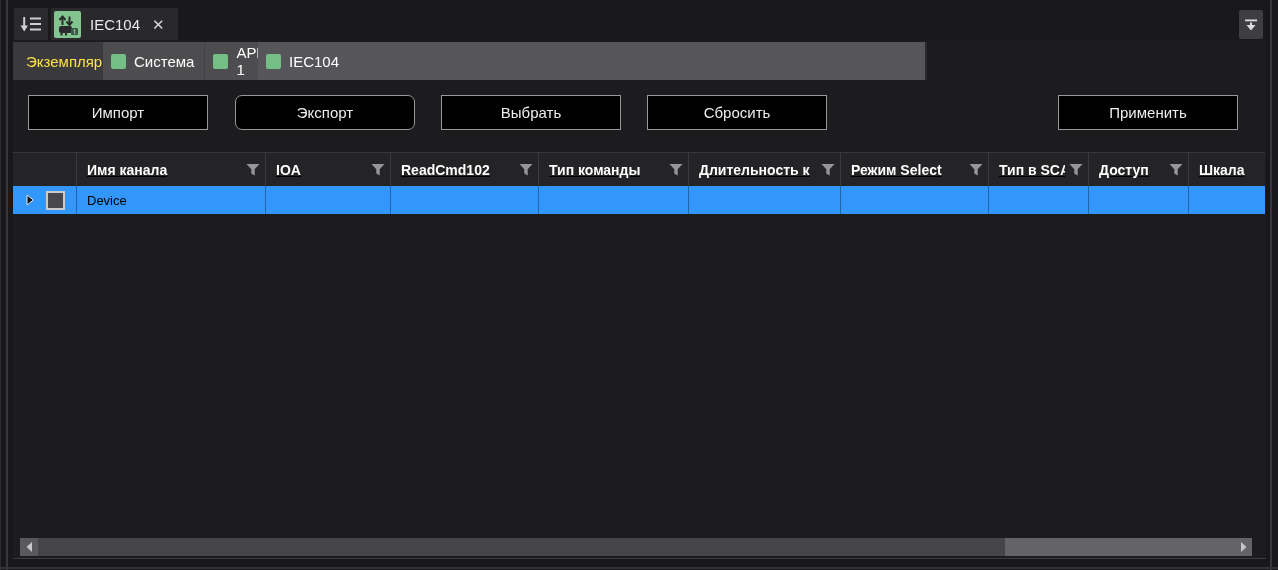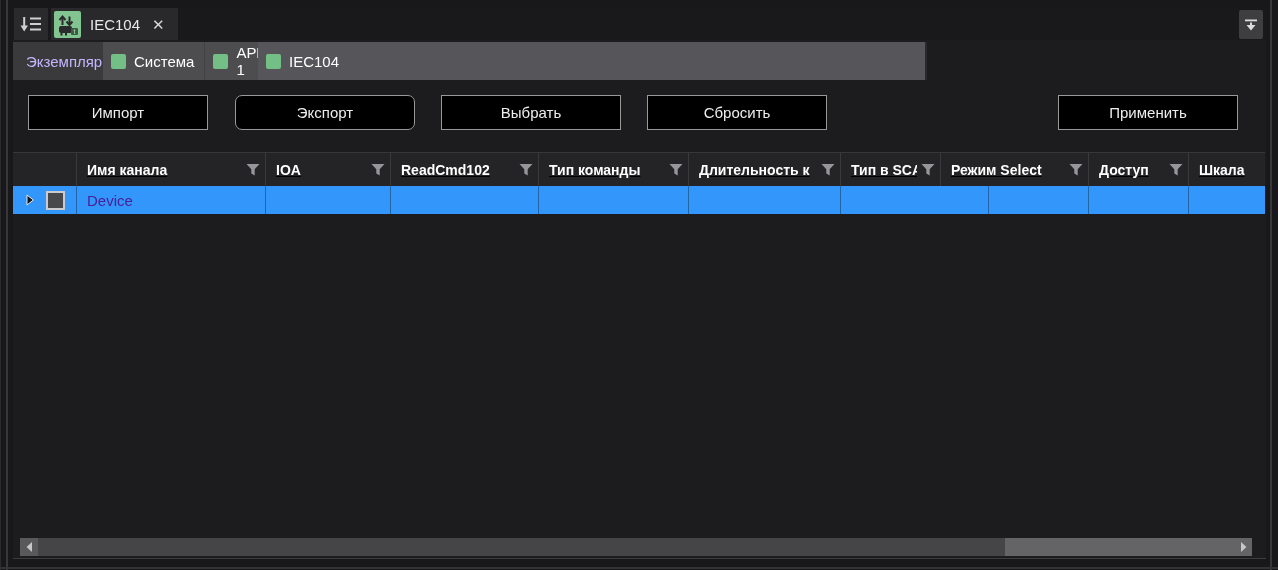--- a/index.html
+++ b/index.html
@@ -25,21 +25,21 @@
   .tab-icon{width:27px;height:27px;background:#83c591;border-radius:2px;
             display:flex;align-items:center;justify-content:center;}
   .tab-label{color:#e9e9eb;font-size:15px;}
   .tab-close{color:#d6d6d8;font-size:15px;line-height:1;padding:2px 3px;cursor:pointer;}
   .pin-btn{position:absolute;right:3px;top:2px;width:24px;height:29px;background:#3e3e40;
            border-radius:2px;display:flex;align-items:center;justify-content:center;cursor:pointer;}
 
   
   .crumbbar{position:absolute;left:0;top:34px;width:1253px;height:38px;}
   .crumb-seg{position:absolute;top:0;height:38px;display:flex;align-items:center;box-sizing:border-box;}
-  .seg-scope{left:0;width:90px;background:#3a3a3c;color:#c4b5fd;font-size:15px;padding-left:13px;}
+  .seg-scope{left:0;width:90px;background:#3a3a3c;color:#fde047;font-size:15px;padding-left:13px;}
   .seg-items{left:90px;width:155px;background:#4d4d4f;}
   .seg-active{left:245px;width:667px;background:#56565a;}
   .seg-div{left:912px;width:2px;background:#2a2a2c;height:38px;position:absolute;top:0;}
   .seg-type{left:914px;width:339px;background:#464648;color:#8d8d8f;font-size:15px;padding-left:14px;
             white-space:nowrap;overflow:hidden;}
   .crumb-item{display:flex;align-items:center;gap:8px;height:38px;padding:0 10px 0 8px;
               color:#ffffff;font-size:15px;cursor:pointer;}
   .crumb-item + .crumb-item{border-left:1px solid #424244;}
   .green-sq{width:15px;height:15px;background:#74bf86;border-radius:2px;flex:0 0 auto;}
 
@@ -52,21 +52,21 @@
   .grid-header{position:absolute;left:0;top:144px;width:1252px;height:34px;background:#242426;
                border-top:1px solid #37373a;display:flex;box-sizing:border-box;text-decoration:underline;}
   .hcell{box-sizing:border-box;border-right:1px solid #3a3a3c;height:100%;
          display:flex;align-items:center;padding:0 5px 0 10px;
          color:#ffffff;font-weight:bold;font-size:14px;white-space:nowrap;overflow:hidden;cursor:pointer;}
   .hcell .hlabel{flex:1 1 auto;overflow:hidden;white-space:nowrap;}
   .hcell .funnel{flex:0 0 auto;margin-left:4px;cursor:pointer;}
 
   .grid-row{position:absolute;left:0;top:178px;width:1252px;height:28px;background:#3296fa;display:flex;cursor:pointer;}
   .rcell{box-sizing:border-box;border-right:1px solid rgba(0,0,0,0.33);height:100%;
-         display:flex;align-items:center;padding-left:10px;color:#4c1d95;font-size:15px;white-space:nowrap;overflow:hidden;}
+         display:flex;align-items:center;padding-left:10px;color:#000000;font-size:13px;white-space:nowrap;overflow:hidden;}
   .rcell.tools{gap:11px;padding-left:12px;}
   .checkbox{width:15px;height:15px;background:#48484a;border:2px solid #cbcbcd;cursor:pointer;}
 
   
   .c0{width:64px;}.c1{width:189px;}.c2{width:125px;}.c3{width:148px;}.c4{width:150px;}
   .c5{width:152px;}.c6{width:148px;}.c7{width:100px;}.c8{width:100px;}.c9{width:76px;border-right:none;}
 
   
   .hscroll{position:absolute;left:7px;top:530px;width:1232px;height:18px;background:#646466;}
   .sb-btn{position:absolute;top:0;width:18px;height:18px;display:flex;align-items:center;justify-content:center;cursor:pointer;}
@@ -181,28 +181,28 @@
       <svg class="funnel" width="14" height="12" viewBox="0 0 14 12">
           <path d="M0.5 0 H13.5 L8.7 5.3 V11.6 L5.3 9.4 V5.3 Z" fill="#96969a"></path>
         </svg>
     </div>
     <div class="hcell c5">
       <span class="hlabel">Длительность к</span>
       <svg class="funnel" width="14" height="12" viewBox="0 0 14 12">
           <path d="M0.5 0 H13.5 L8.7 5.3 V11.6 L5.3 9.4 V5.3 Z" fill="#96969a"></path>
         </svg>
     </div>
+    <div class="hcell c6">
+      <span class="hlabel">Режим Select</span>
+      <svg class="funnel" width="14" height="12" viewBox="0 0 14 12">
+          <path d="M0.5 0 H13.5 L8.7 5.3 V11.6 L5.3 9.4 V5.3 Z" fill="#96969a"></path>
+        </svg>
+    </div>
     <div class="hcell c7">
       <span class="hlabel">Тип в SCA</span>
-      <svg class="funnel" width="14" height="12" viewBox="0 0 14 12">
-          <path d="M0.5 0 H13.5 L8.7 5.3 V11.6 L5.3 9.4 V5.3 Z" fill="#96969a"></path>
-        </svg>
-    </div>
-    <div class="hcell c6">
-      <span class="hlabel">Режим Select</span>
       <svg class="funnel" width="14" height="12" viewBox="0 0 14 12">
           <path d="M0.5 0 H13.5 L8.7 5.3 V11.6 L5.3 9.4 V5.3 Z" fill="#96969a"></path>
         </svg>
     </div>
     <div class="hcell c8">
       <span class="hlabel">Доступ</span>
       <svg class="funnel" width="14" height="12" viewBox="0 0 14 12">
           <path d="M0.5 0 H13.5 L8.7 5.3 V11.6 L5.3 9.4 V5.3 Z" fill="#96969a"></path>
         </svg>
     </div>

